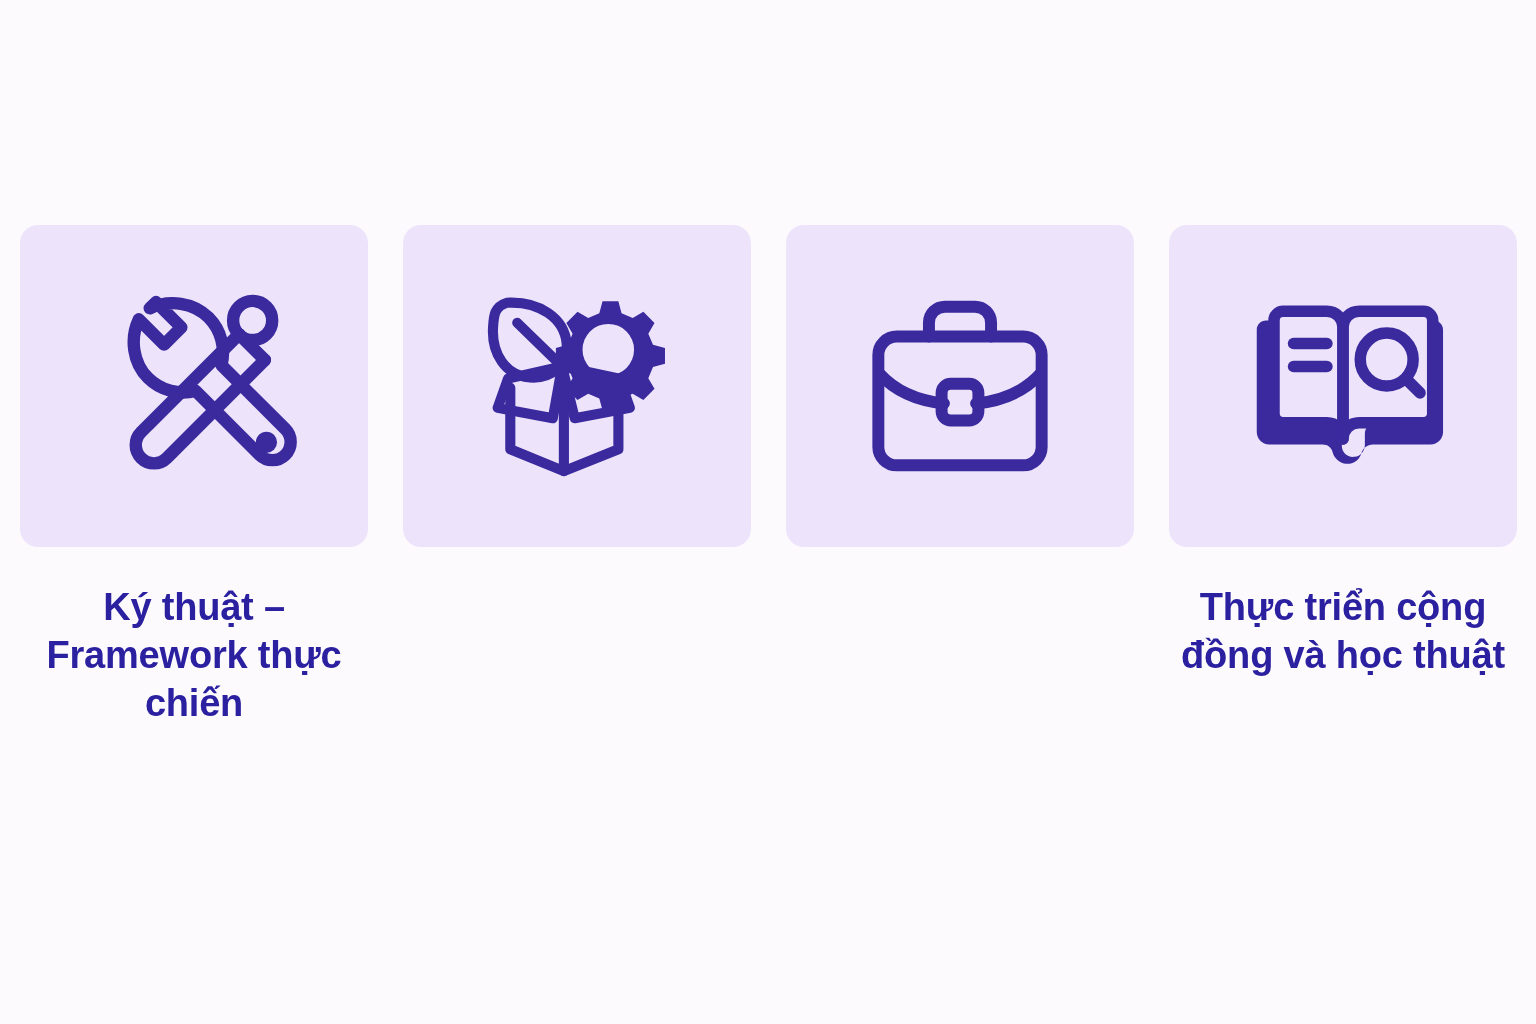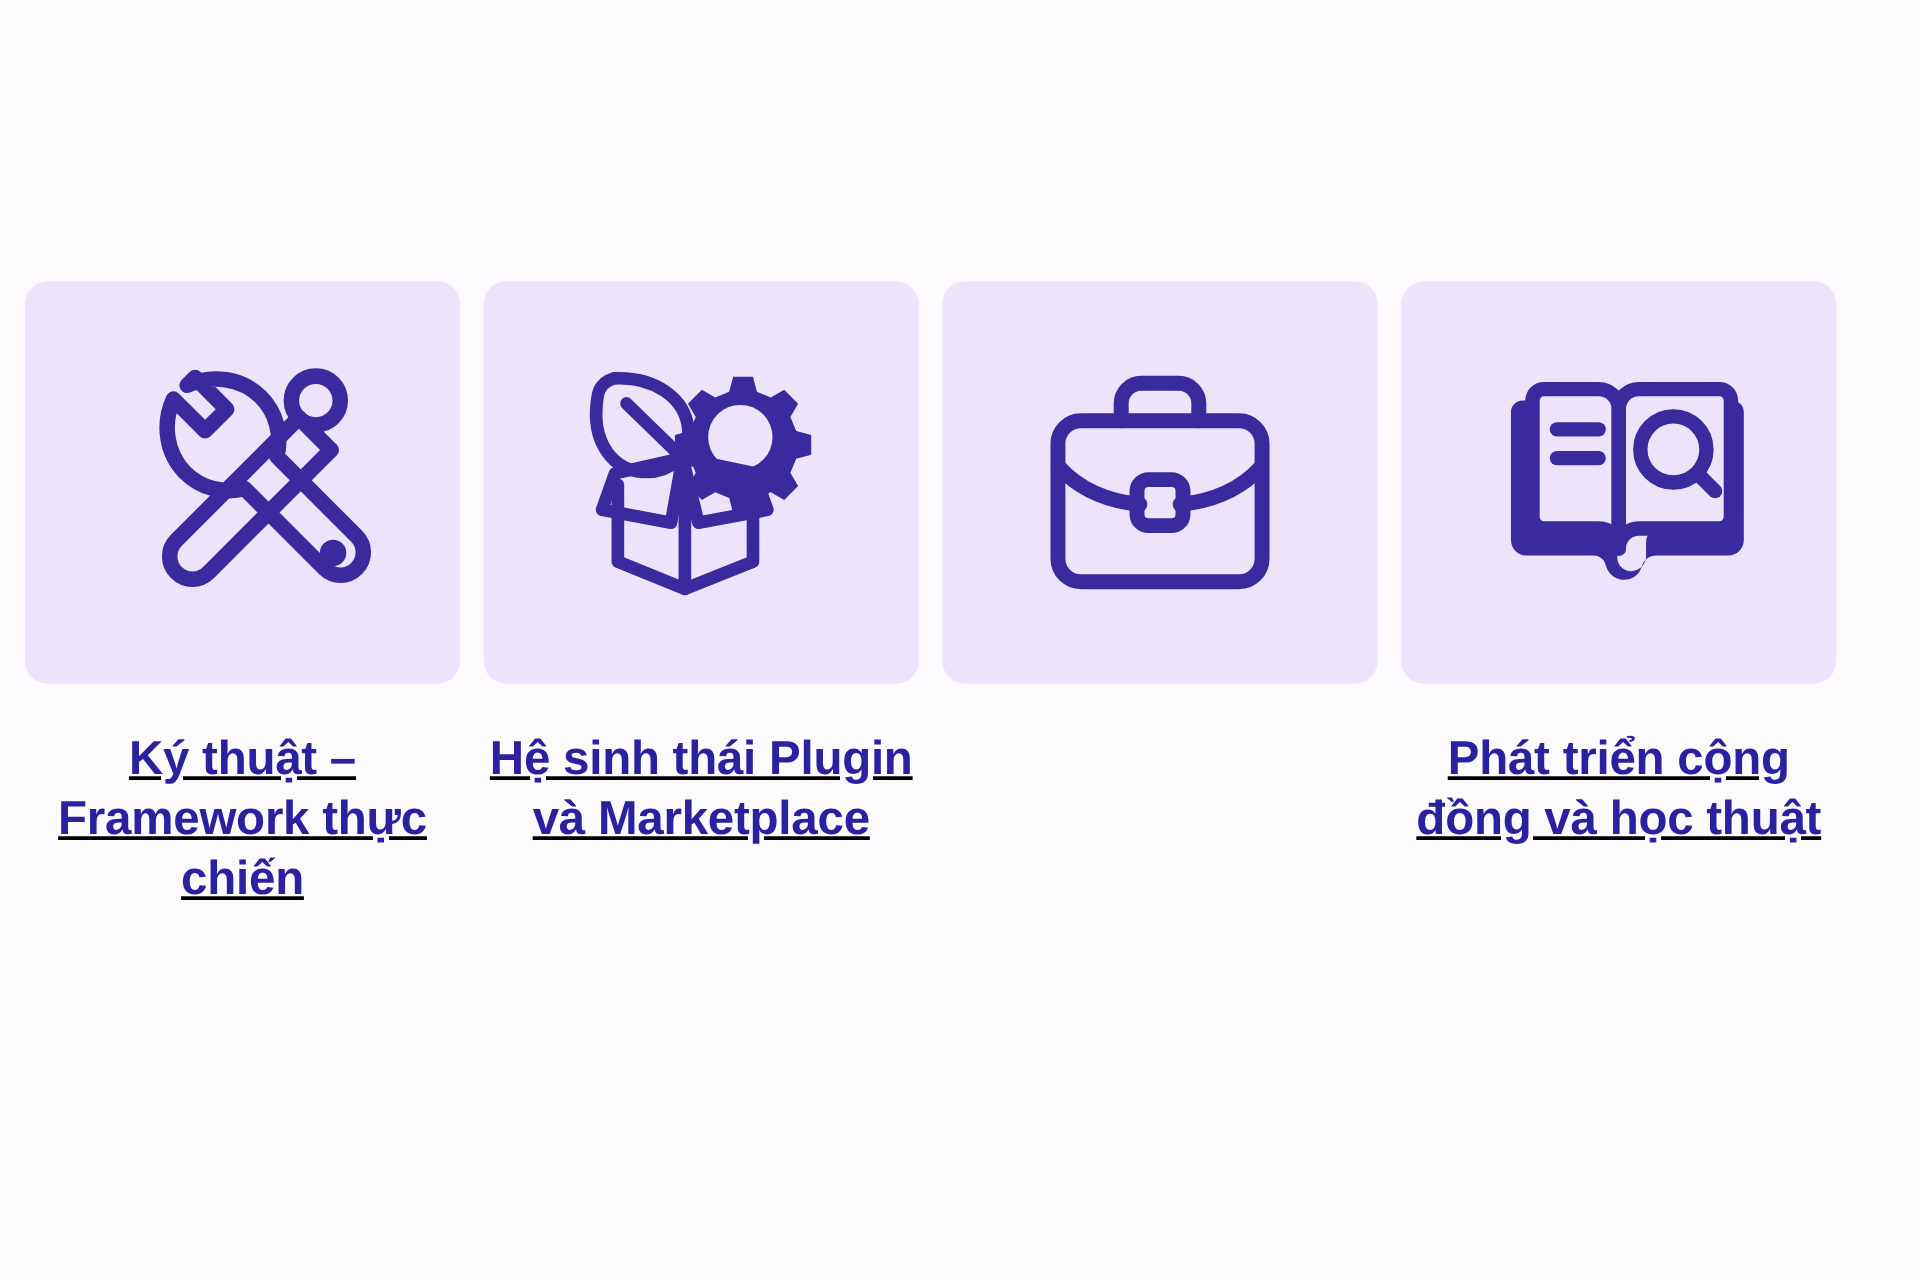--- a/index.html
+++ b/index.html
@@ -22,22 +22,21 @@
     background: #fcfafd;
   }
 
   .cards-row {
     position: absolute;
     left: 20px;
     top: 225px;
     width: 1497px;
     display: flex;
     flex-direction: row;
-    gap: 19px;
-    text-decoration: underline;
+    gap: 35px;
   }
 
   .feature-card {
     width: 348px;
     display: flex;
     flex-direction: column;
     align-items: center;
   }
 
   .icon-tile {
@@ -108,22 +107,20 @@
             <path d="M19.5 13.8 C33.5 13.0 44.5 20.5 45.5 31.5 C46.3 40.8 39.0 47.0 29.5 46.3 C19.0 45.5 12.8 36.0 13.5 24.5 C13.8 19.5 14.0 15.5 19.5 13.8 Z"></path>
             <path d="M24.0 22.5 L43.5 41.5"></path>
 
             <path d="M43.5 41.5 L68.5 46.8 L73.0 59.5 L49.0 64.0 Z"></path>
             <path d="M43.5 41.5 L20.0 46.8 L15.5 59.5 L39.5 64.0 Z"></path>
             <path d="M44.3 52.0 L44.3 87.0"></path>
             <path d="M21.0 50.8 L21.0 77.5 L44.3 87.0 L68.0 77.5 L68.0 50.8"></path>
           </g>
         </svg>
       </div>
-      <div class="card-label">Hệ sinh thái Plugin
-và Marketplace</div>
     </div>
 
     <div class="feature-card">
       <div class="icon-tile">
         <svg width="230" height="230" viewBox="0 0 100 100" fill="none">
           <g stroke="#3b2a9e" stroke-width="5.2" stroke-linecap="round" stroke-linejoin="round" fill="none">
 
             <path d="M36.5 28.5 V22.5 C36.5 18.6 39.6 15.5 43.5 15.5 H56.5 C60.4 15.5 63.5 18.6 63.5 22.5 V28.5"></path>
 
             <rect x="14.5" y="28.5" width="71" height="56" rx="8"></rect>
@@ -149,18 +146,18 @@
             <path d="M50.0 71.5 V24.5 C50.0 20.6 53.1 17.5 57.0 17.5 H85.0 C87.2 17.5 89.0 19.3 89.0 21.5 V62.0 C89.0 64.2 87.2 66.0 85.0 66.0 H57.0 C53.1 66.0 50.0 69.1 50.0 73.0"></path>
 
             <path d="M28.5 31.5 H43.0"></path>
             <path d="M28.5 41.5 H43.0"></path>
 
             <circle cx="69.0" cy="38.5" r="11.5"></circle>
             <path d="M77.5 47.0 L83.5 53.0"></path>
           </g>
         </svg>
       </div>
-      <div class="card-label">Phát triển cộng
+      <div class="card-label">Thực triển cộng
 đồng và học thuật</div>
     </div>
 
   </div>
 </div>
 
 </body></html>

